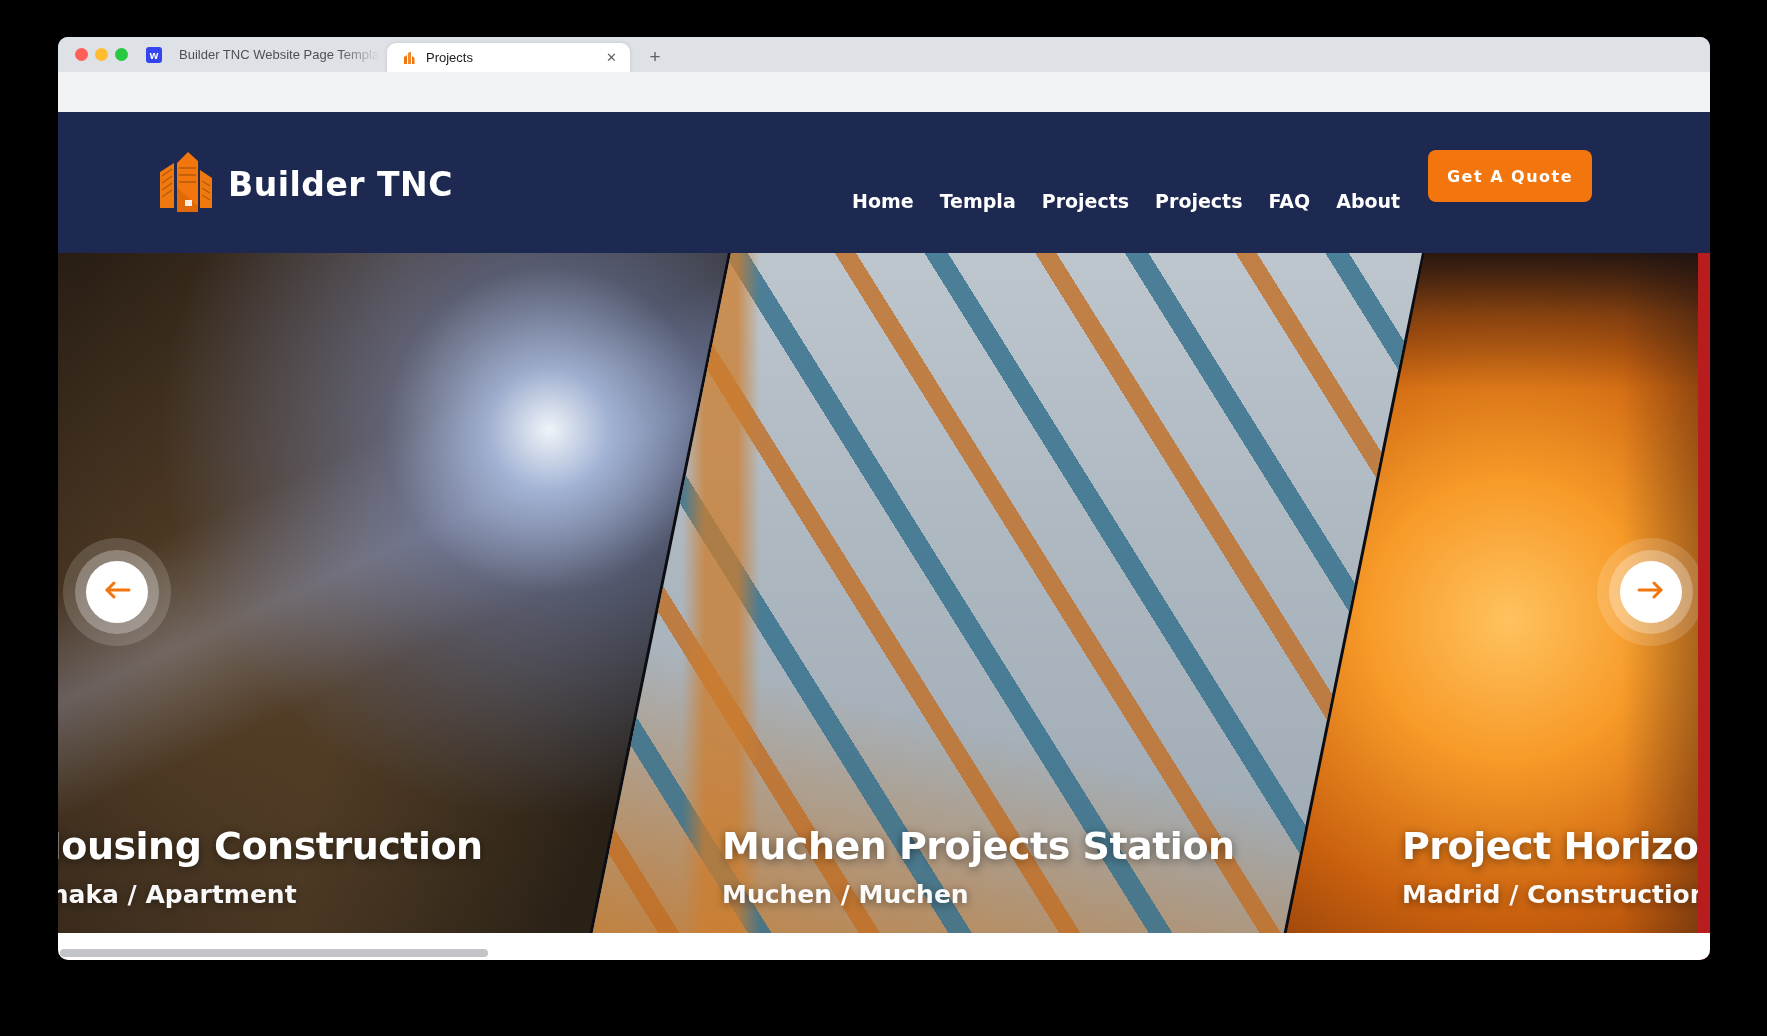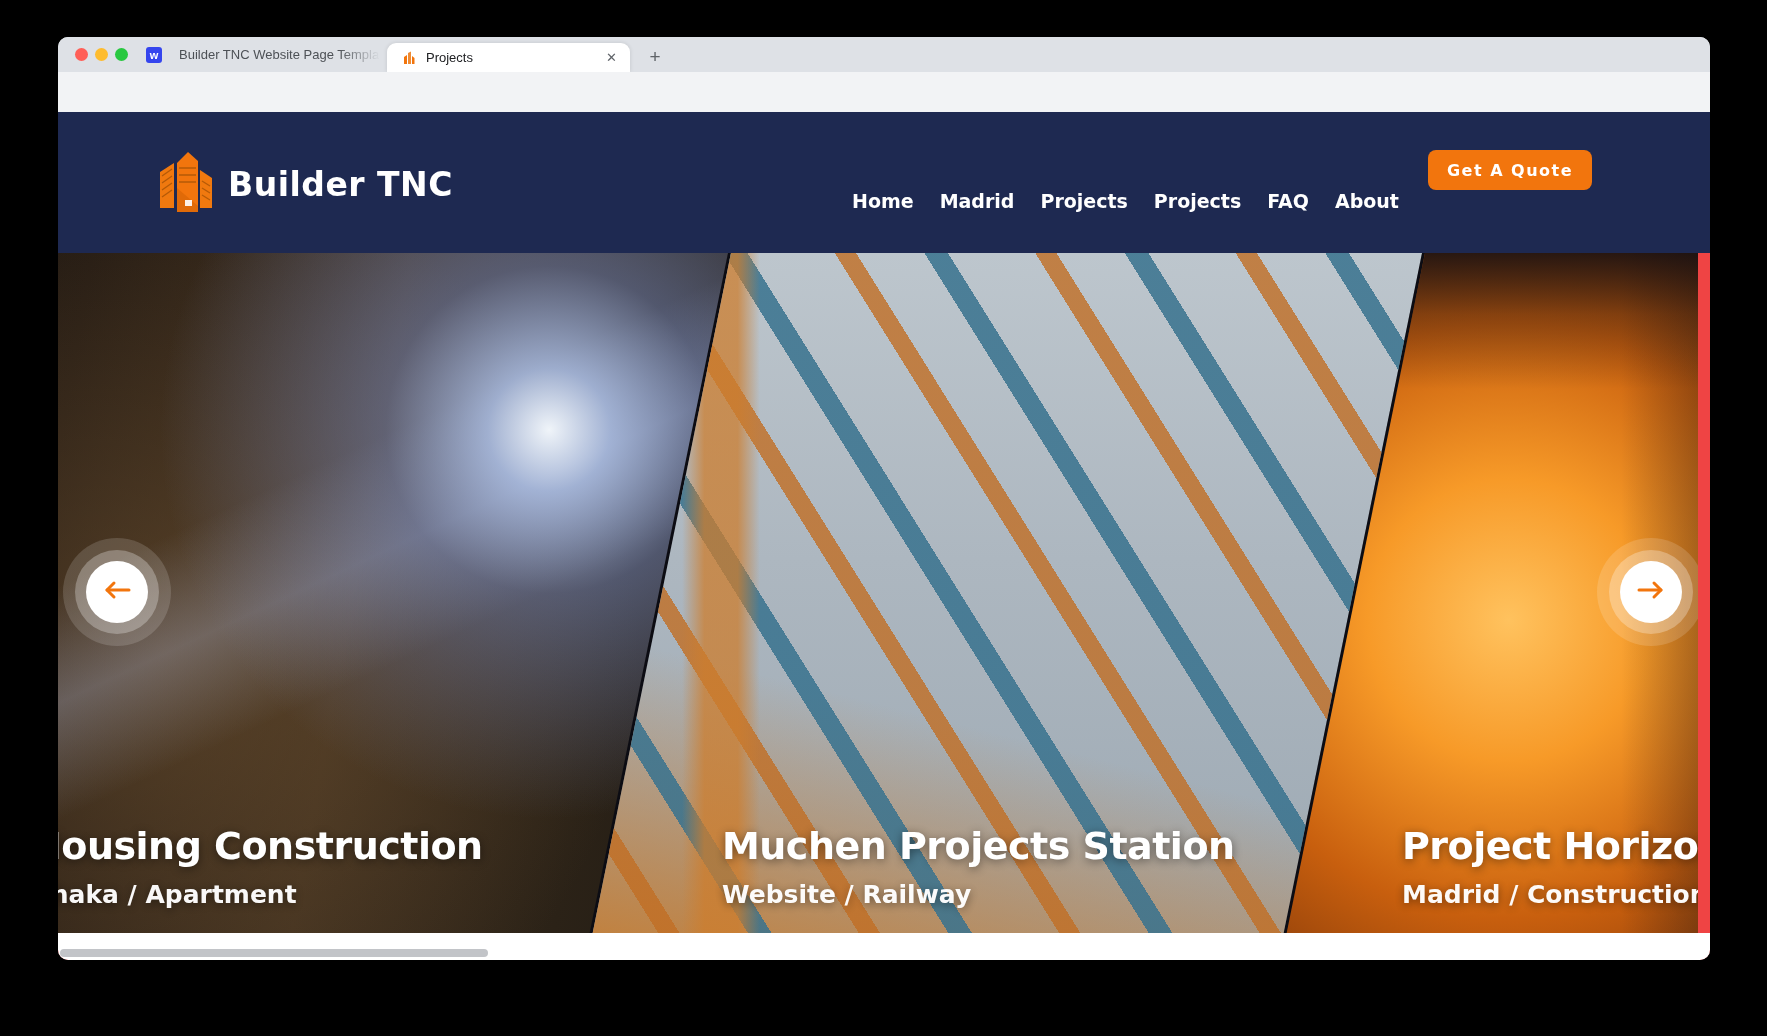--- a/index.html
+++ b/index.html
@@ -41,30 +41,30 @@
   .omni-url { font-size:15px; color:#202124; margin-left:12px; flex:1; white-space:nowrap; }
   .omni-right { display:flex; align-items:center; gap:9px; }
   .omni-sep { width:1px; height:16px; background:#d4d6da; }
   .tool-right { position:absolute; right:12px; top:35px; height:40px; display:flex; align-items:center; gap:13px; }
   .vpn-pill { height:26px; border:1px solid #cfd2d7; border-radius:14px; background:#fdfdfe;
      display:flex; align-items:center; gap:6px; padding:0 11px; }
   .vpn-pill .dot { width:9px; height:9px; border-radius:50%; background:#585c6c; }
   .vpn-pill .txt { font-size:13px; color:#3c4043; font-weight:bold; }
 
   
-  .site { position:absolute; left:0; top:75px; right:0; bottom:0; background:#ef4444;
+  .site { position:absolute; left:0; top:75px; right:0; bottom:0; background:#b91c1c;
      border-radius:0 0 10px 10px; overflow:hidden;padding-left:10px; }
   .site-header { position:absolute; left:0; top:0; width:100%; height:141px; background:#1e2951; }
   .brand { position:absolute; left:100px; top:36px; display:flex; align-items:center; gap:14px; }
   .brand-name { color:#fff; font-size:33px; font-weight:bold; letter-spacing:.5px; font-family:"DejaVu Sans",sans-serif; }
   .mainnav { position:absolute; left:794px; top:0; height:177px; display:flex; align-items:center; gap:26px; }
   .mainnav span { color:#fff; font-size:19px; font-weight:bold; font-family:"DejaVu Sans",sans-serif; cursor:pointer; }
   .search-btn { position:absolute; left:1281px; top:154px; width:39px; height:39px; border-radius:50%;
      border:1.5px solid rgba(255,255,255,.9); display:flex; align-items:center; justify-content:center; }
-  .cta { position:absolute; left:1370px; top:38px; width:164px; height:40px; background:#f2750d; border:none;
+  .cta { position:absolute; left:1370px; top:38px; width:164px; height:52px; background:#f2750d; border:none;
      border-radius:8px; color:#fff; font-size:16px; font-weight:bold; letter-spacing:1.5px;
      font-family:"DejaVu Sans",sans-serif; }
 
   
   .carousel { position:absolute; left:0; top:141px; width:1640px; height:680px; overflow:hidden; background:#101018; }
   .slide { position:absolute; top:0; height:680px; transform:skewX(-11.5deg); transform-origin:top left; overflow:hidden; }
   .slide .ph { position:absolute; left:-160px; top:0; width:calc(100% + 420px); height:100%;
      transform:skewX(11.5deg); transform-origin:top left; }
   .slide1 { left:-240px; width:910px; }
   .slide2 { left:670px; width:694px; border-left:3px solid rgba(0,0,0,.2); }
@@ -241,21 +241,21 @@
               </g>
               <path d="M19 40 L40 58 V64 H19 Z" fill="#e06a08"></path>
               <rect x="27" y="52" width="7" height="6" fill="#fff" opacity=".9"></rect>
             </svg>
           </span>
           <span class="brand-name">Builder TNC</span>
         </div>
 
         <nav class="mainnav">
           <span>Home</span>
-          <span>Madrid</span>
+          <span>Templa</span>
           <span>Projects</span>
           <span>Projects</span>
           <span>FAQ</span>
           <span>About</span>
         </nav>
 
         <div class="search-btn">
           <span>
             <svg width="17" height="17" viewBox="0 0 24 24" fill="none" stroke="#fff" stroke-width="2.4" stroke-linecap="round">
                 <circle cx="10.5" cy="10.5" r="5.8"></circle>
@@ -278,21 +278,21 @@
         <div class="slide slide3">
           <div class="ph ph3"></div>
         </div>
 
         <div class="slide-text st1">
           <div class="title">Housing Construction</div>
           <div class="meta">Dhaka / Apartment</div>
         </div>
         <div class="slide-text st2">
           <div class="title">Muchen Projects Station</div>
-          <div class="meta">Website / Railway</div>
+          <div class="meta">Muchen / Muchen</div>
         </div>
         <div class="slide-text st3">
           <div class="title">Project Horizon Sta</div>
           <div class="meta">Madrid / Construction</div>
         </div>
 
         <div class="car-btn car-prev">
           <span>
             <svg width="30" height="22" viewBox="0 0 30 22" fill="none" stroke="#f2750d" stroke-width="3" stroke-linecap="round" stroke-linejoin="round">
                 <line x1="27" y1="11" x2="5" y2="11"></line>

